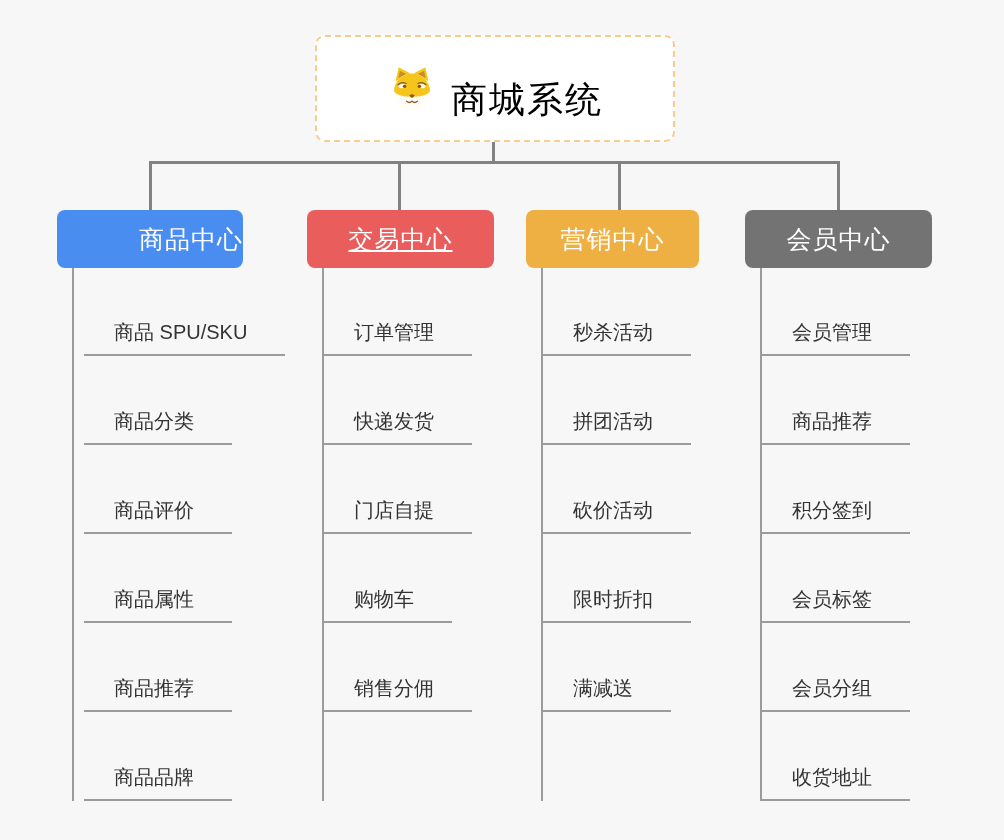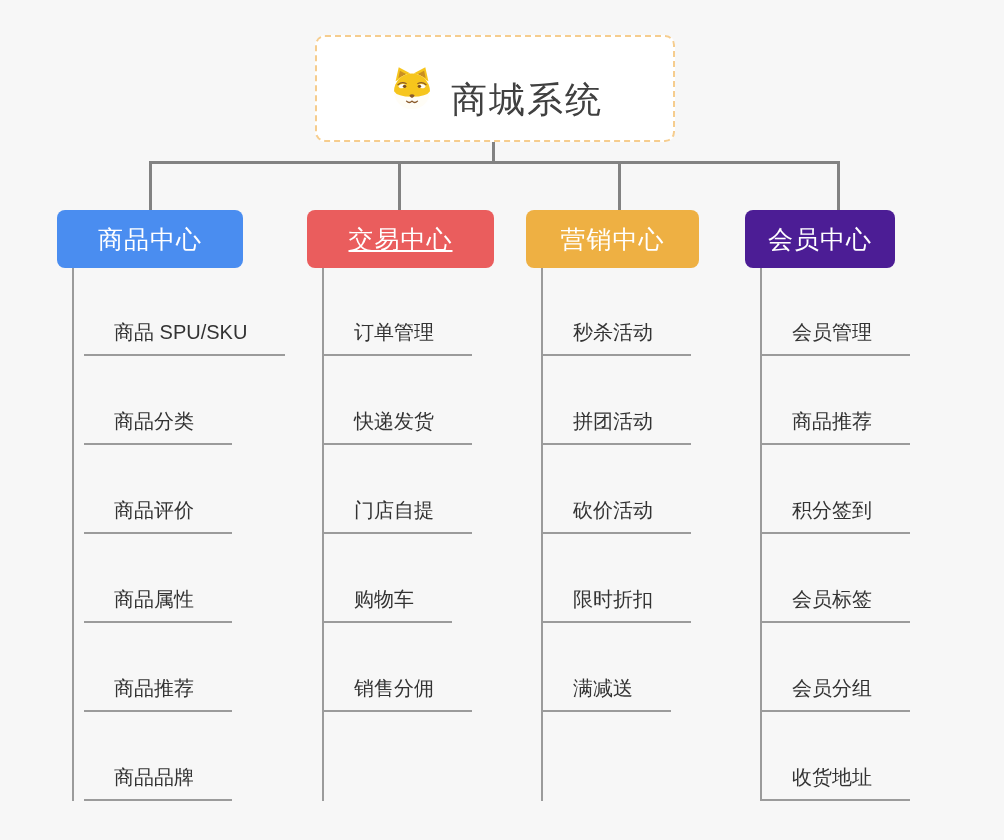--- a/index.html
+++ b/index.html
@@ -20,21 +20,21 @@
     border-radius: 10px;
     display: flex;
     align-items: center;
     justify-content: center;
     gap: 14px;
     cursor: pointer;
   }
   .root-title {
     font-size: 36px;
     font-weight: 500;
-    color: #404040;
+    color: #000000;
     letter-spacing: 2px;
     margin-top: 24px;
   }
   .root-icon { width: 50px; height: 50px; flex: 0 0 auto; }
   
   .line {
     position: absolute;
     background: #828282;
   }
   
@@ -44,24 +44,24 @@
     height: 58px;
     border-radius: 8px;
     display: flex;
     align-items: center;
     justify-content: center;
     color: #ffffff;
     font-size: 25px;
     letter-spacing: 1px;
     cursor: pointer;
   }
-  .branch-blue   { left: 57px;  width: 186px; background: #4a8df0; }
+  .branch-blue   { left: 57px;  width: 186px; background: #4a8df0; justify-content: flex-end; }
   .branch-red    { left: 307px; width: 187px; background: #ea5d5d; text-decoration: underline; }
   .branch-orange { left: 526px; width: 173px; background: #eeb043; }
-  .branch-green  { left: 745px; width: 150px; background: #4c1d95; }
+  .branch-green  { left: 745px; width: 187px; background: #737373; }
   
   .leaf-column {
     position: absolute;
     top: 268px;
     height: 533px;
     border-left: 2px solid #9b9b9b;
     display: flex;
     flex-direction: column;
     align-items: flex-start;
   }

